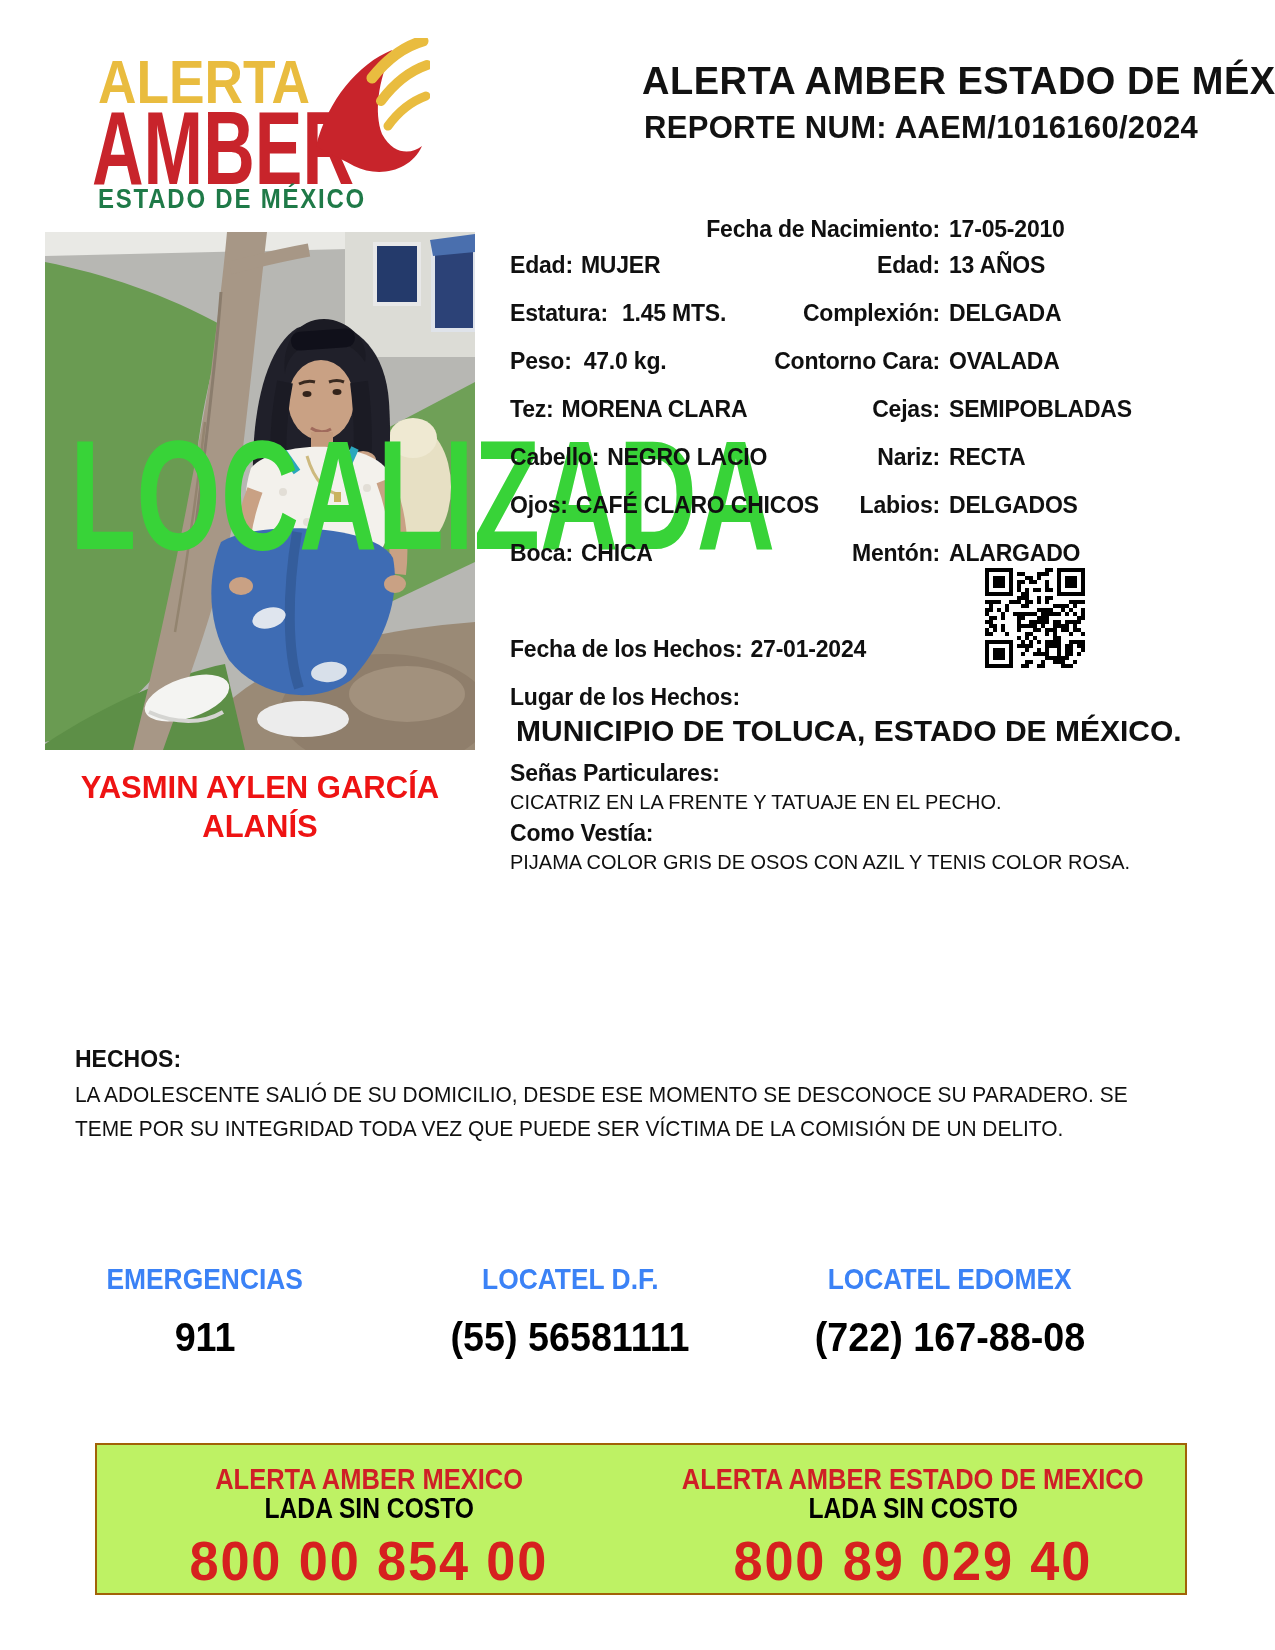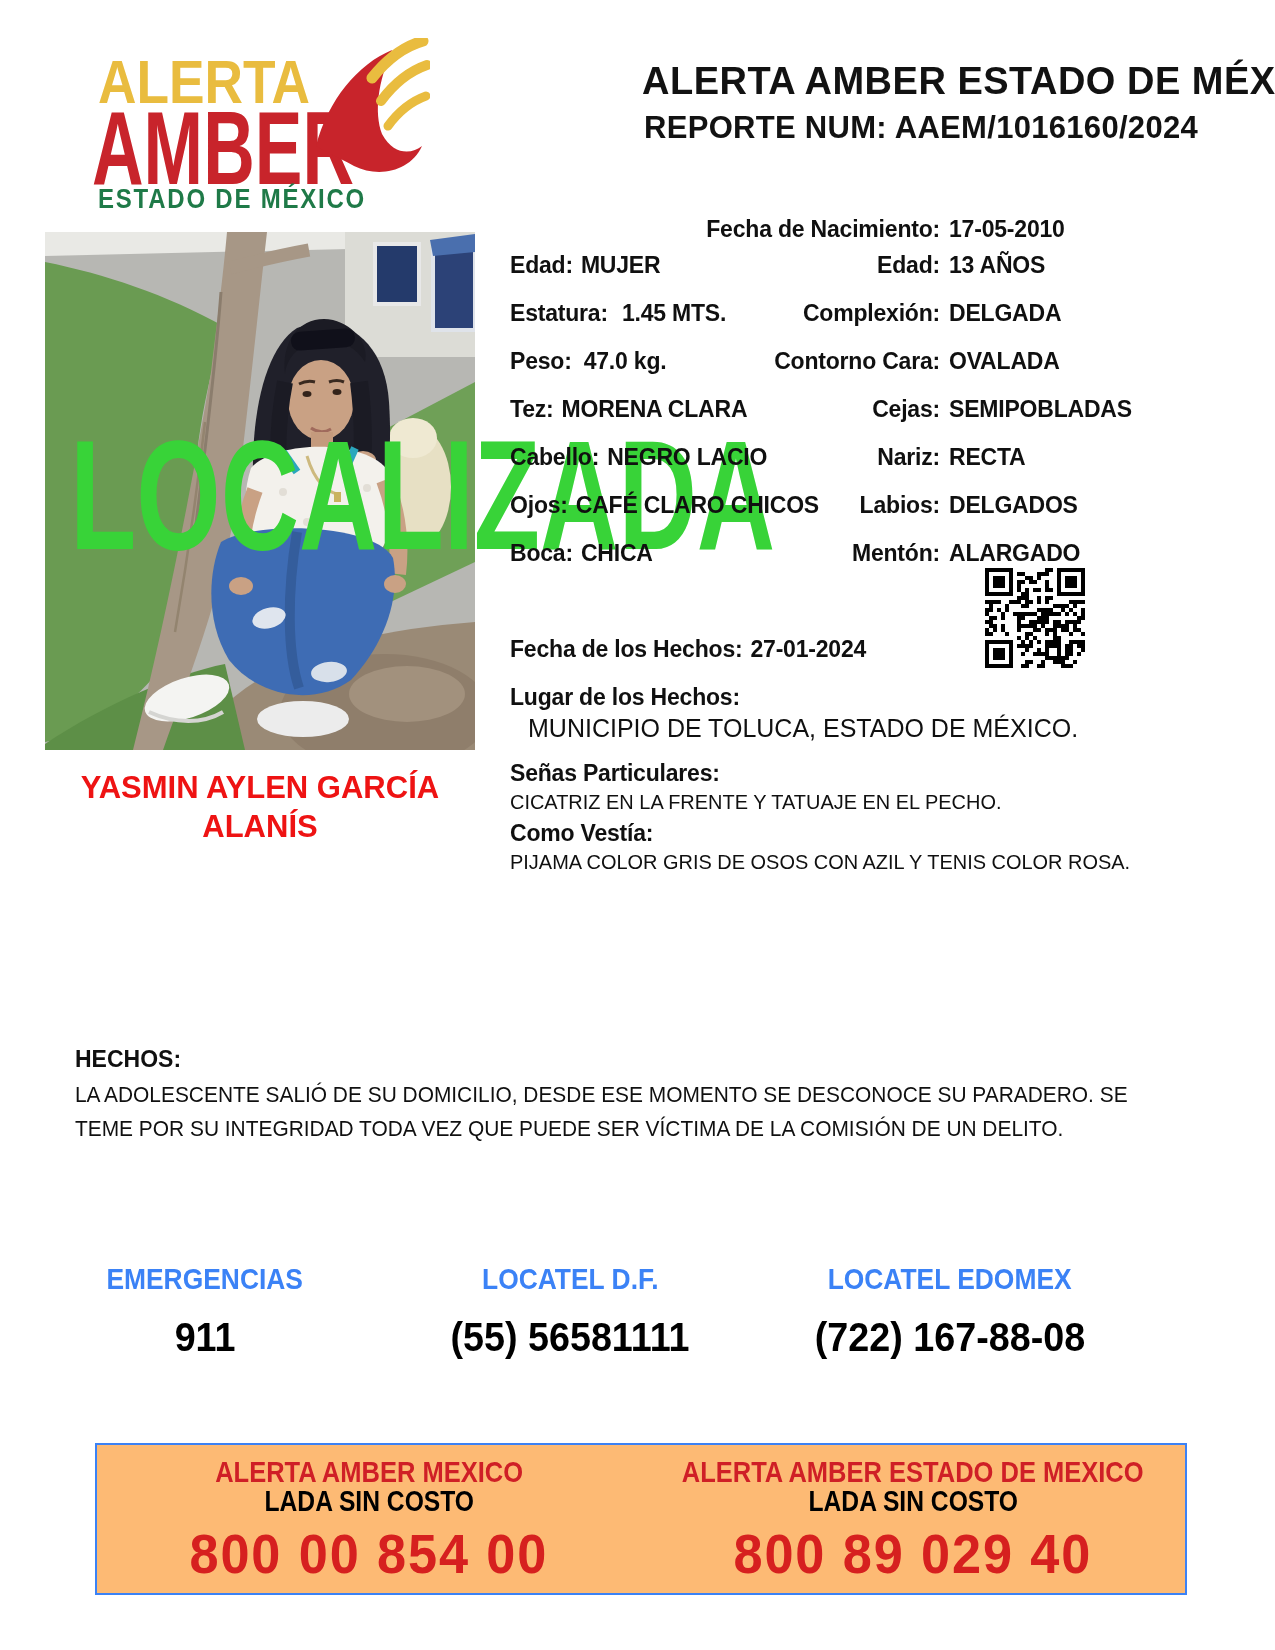--- a/index.html
+++ b/index.html
@@ -24,21 +24,21 @@
   
   .watermark{position:absolute;left:70px;top:418px;font-size:155px;line-height:1;font-weight:bold;
              color:#38D338;white-space:nowrap;z-index:5;transform:scaleX(.70);transform-origin:0 0;}
 
   
   .lrow,.drow{position:absolute;left:510px;font-weight:bold;font-size:23px;color:#101010;
               white-space:nowrap;z-index:10;letter-spacing:-.2px;}
   .rlabel{display:inline-block;width:430px;text-align:right;}
   .rvalue{margin-left:9px;}
   .lval{margin-left:8px;}
-  .locval{position:absolute;left:528px;top:714px;font-size:25px;font-weight:normal;color:#101010;
+  .locval{position:absolute;left:516px;top:714px;font-size:30px;font-weight:bold;color:#101010;
           white-space:nowrap;z-index:10;}
   .smallval{position:absolute;left:510px;font-size:21px;font-weight:normal;color:#101010;
             white-space:nowrap;z-index:10;transform:scaleX(.95);transform-origin:0 0;}
 
   
   .qr{position:absolute;left:985px;top:568px;z-index:10;}
 
   
   .name{position:absolute;left:45px;top:768px;width:430px;text-align:center;color:#EE1313;
         font-weight:bold;font-size:31px;line-height:39px;z-index:10;}
@@ -50,21 +50,21 @@
 
   
   .contact{position:absolute;text-align:center;z-index:3;}
   .clabel{color:#3b82f6;font-weight:bold;font-size:30px;white-space:nowrap;}
   .clabel .cond{display:inline-block;transform:scaleX(.88);transform-origin:50% 50%;}
   .cnumber{color:#000;font-weight:bold;font-size:41px;margin-top:18px;white-space:nowrap;}
   .cnumber .cond{display:inline-block;transform:scaleX(.92);transform-origin:50% 50%;}
 
   
   .footer-box{position:absolute;left:95px;top:1443px;width:1088px;height:148px;
-              border:2px solid #3b82f6;display:flex;background:#fdba74;z-index:3;}
+              border:2px solid #a16207;display:flex;background:#bef264;z-index:3;align-items:flex-end;}
   .fcol{flex:1;text-align:center;padding-top:10px;}
   .ftitle{color:#CF1F26;font-weight:bold;font-size:30px;white-space:nowrap;}
   .fsub{color:#000;font-weight:bold;font-size:29px;margin-top:-4px;white-space:nowrap;}
   .fnum{color:#D6201F;font-weight:bold;font-size:55px;margin-top:4px;letter-spacing:2px;white-space:nowrap;}
   .ftitle .cond,.fsub .cond{display:inline-block;transform:scaleX(.85);transform-origin:50% 50%;}
   .fnum .cond{display:inline-block;transform:scaleX(.95);transform-origin:50% 50%;}
 </style>
 </head>
 <body>
 

